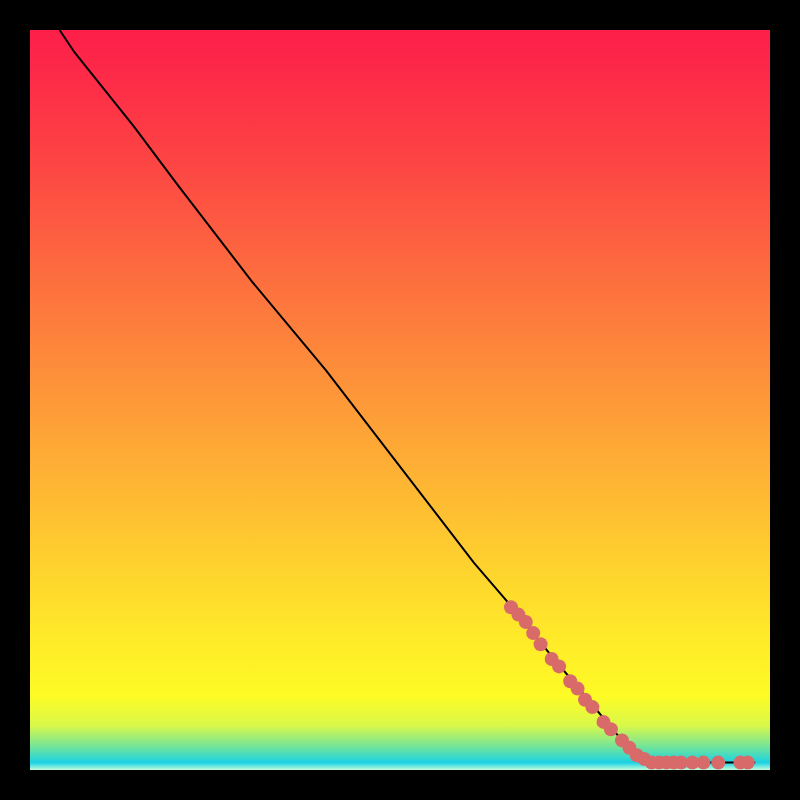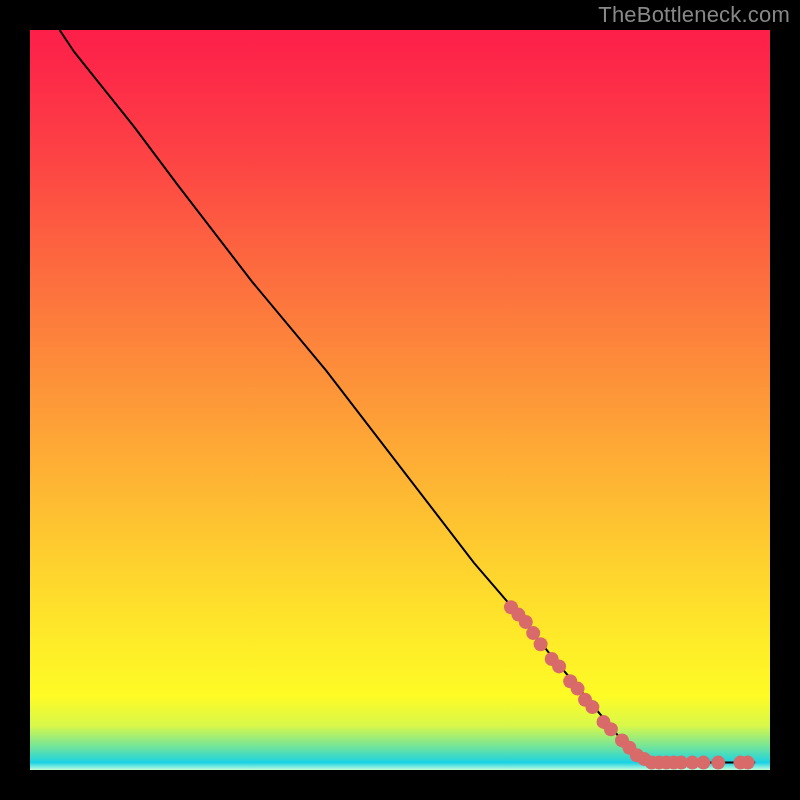--- a/index.html
+++ b/index.html
@@ -58,21 +58,20 @@
     position: absolute;
     inset: 0;
     width: 740px;
     height: 740px;
   }
 </style>
 </head>
 <body>
 
 <div class="frame">
-  <div class="attribution">TheBottleneck.com</div>
 
   <div class="plot-area">
     <div class="bg-gradient"></div>
     <svg class="overlay" viewBox="0 0 740 740" preserveAspectRatio="none">
       <path id="curve-path" fill="none" stroke="#000000" stroke-width="2" d="M29.6 0.0 L44.4 22.2 L74.0 59.2 L103.6 96.2 L148.0 155.4 L222.0 251.6 L296.0 340.4 L370.0 436.6 L444.0 532.8 L488.4 584.6 L518.0 621.6 L555.0 666.0 L592.0 710.4 L606.8 725.2 L621.6 732.6 L636.4 732.6 L666.0 732.6 L703.0 732.6 L725.2 732.6 "></path>
       <g id="markers">
           <circle cx="481.0" cy="577.2" r="7" fill="#d96a6a" stroke="#8b3a3a" stroke-width="0"></circle>
           <circle cx="488.4" cy="584.6" r="7" fill="#d96a6a" stroke="#8b3a3a" stroke-width="0"></circle>
           <circle cx="495.8" cy="592.0" r="7" fill="#d96a6a" stroke="#8b3a3a" stroke-width="0"></circle>
           <circle cx="503.2" cy="603.1" r="7" fill="#d96a6a" stroke="#8b3a3a" stroke-width="0"></circle>

